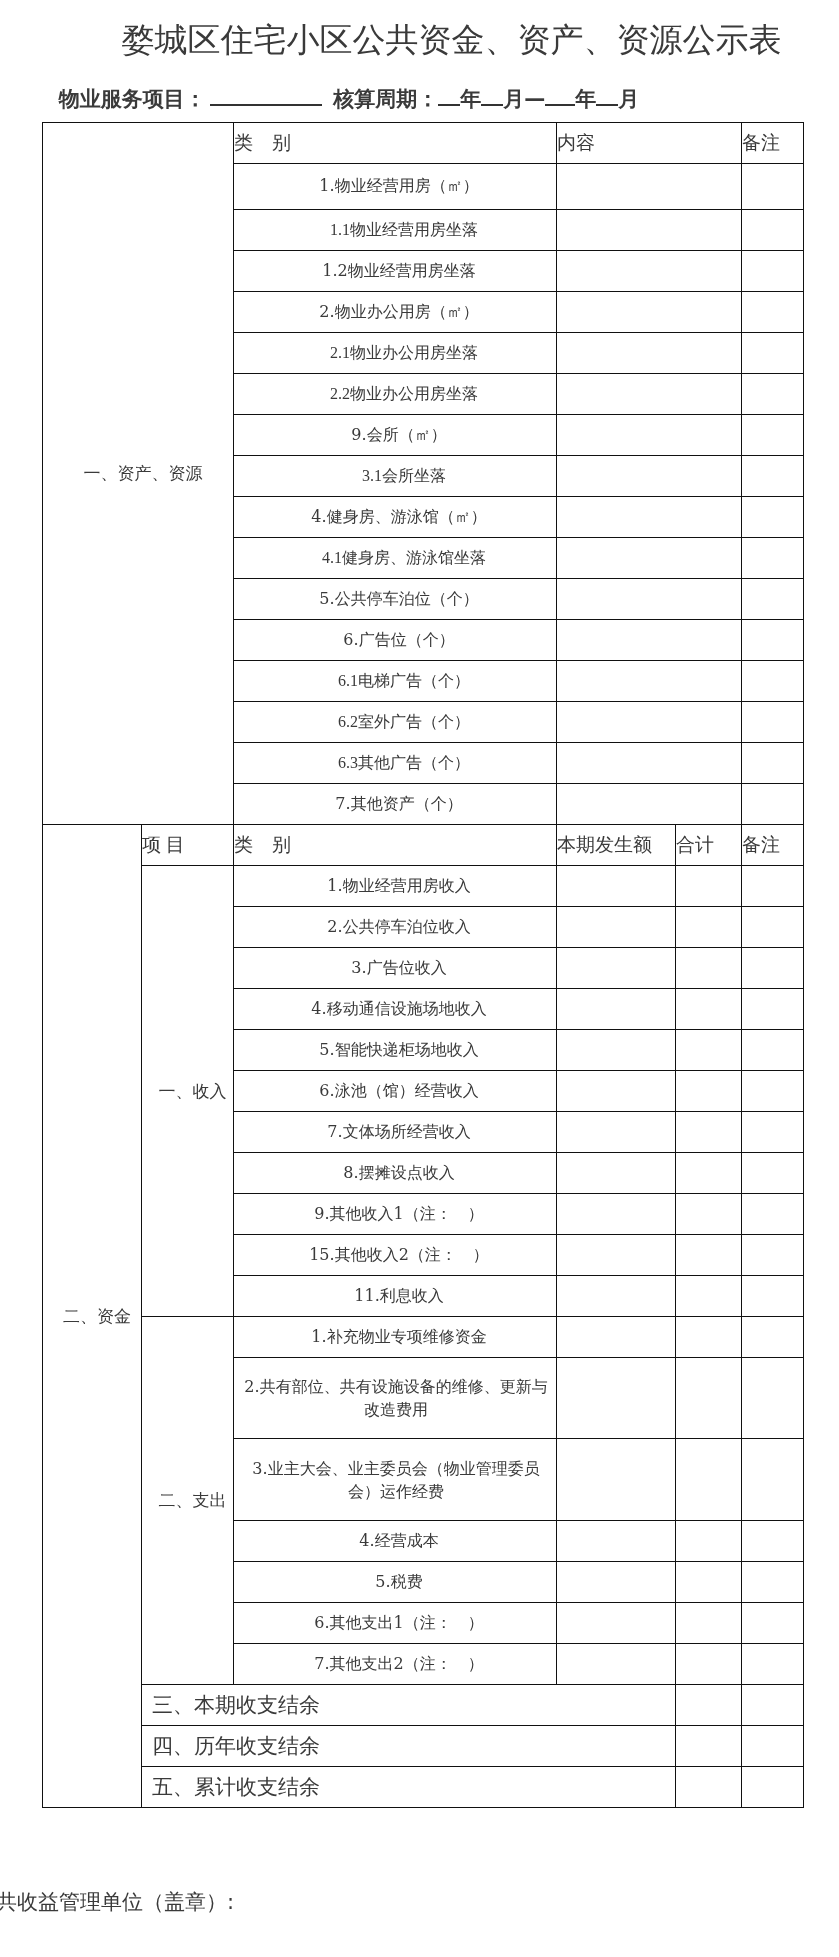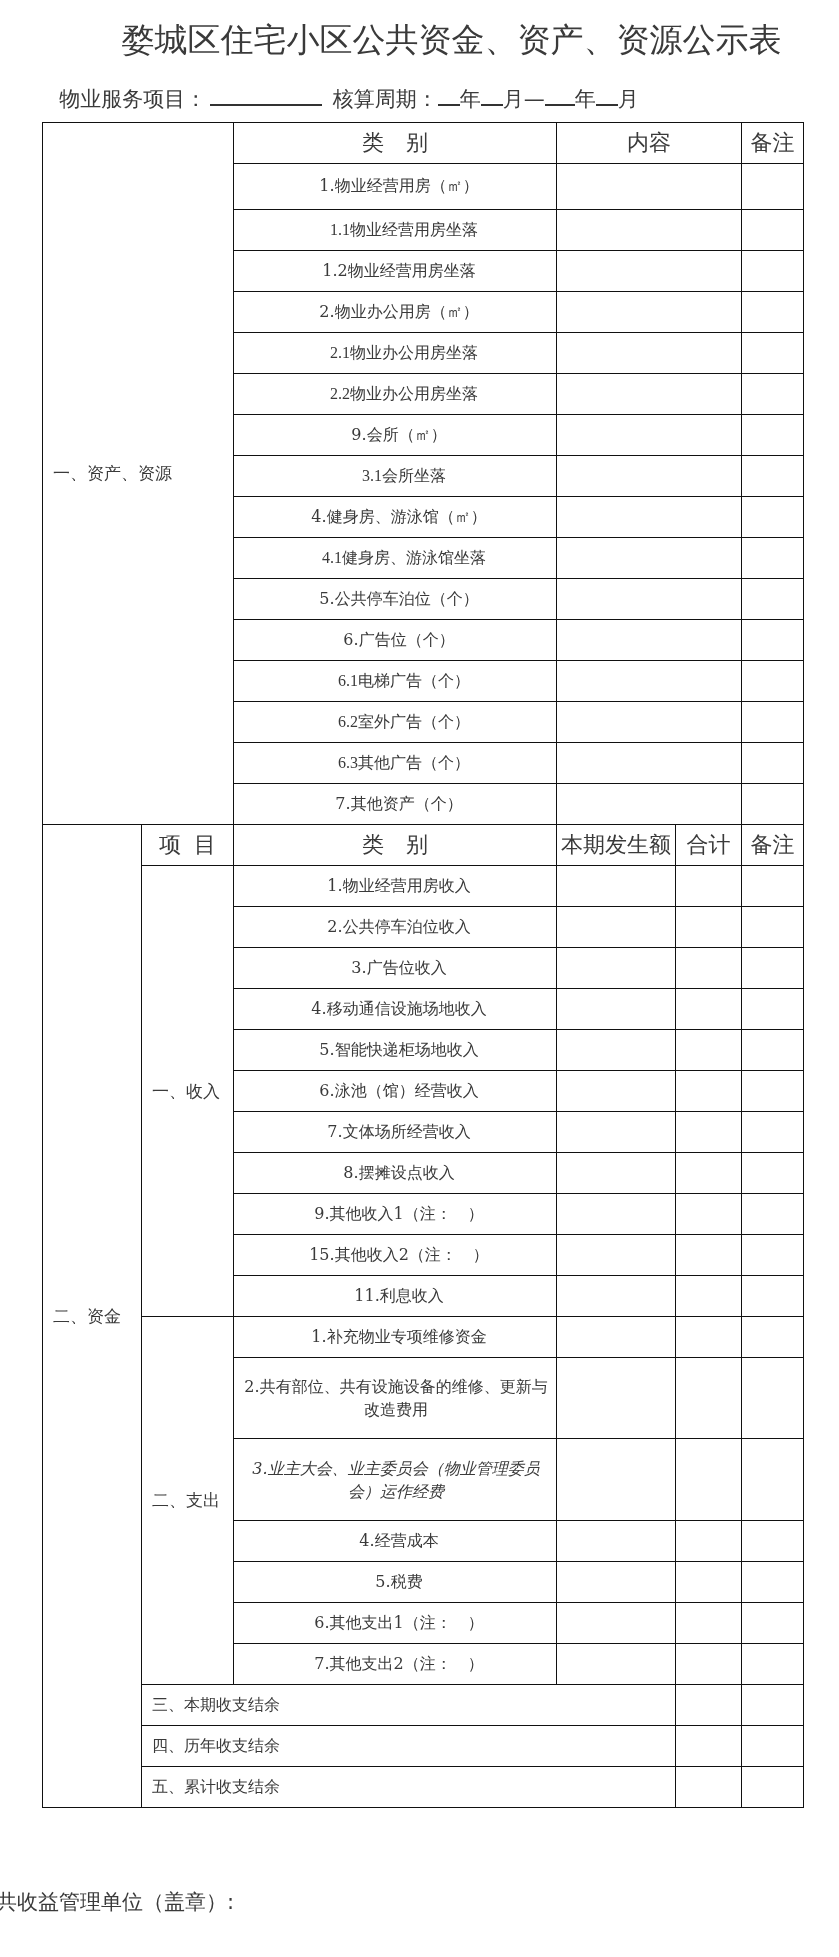--- a/index.html
+++ b/index.html
@@ -6,42 +6,42 @@
   body {
     width: 839px; height: 1957px; position: relative; overflow: hidden;
     font-family: "DejaVu Sans", "Liberation Sans", sans-serif; color: #333333;
   }
   .title {
     position: absolute; left: 0; top: 18px; width: 839px; text-align: center;
     font-size: 33px; color: #3a3a3a; letter-spacing: 0px; white-space: nowrap; padding-left: 32px;
   }
   .subtitle {
     position: absolute; left: 0; top: 84px; width: 698px; text-align: center;
-    font-size: 21px; color: #3a3a3a; white-space: nowrap;
+    font-size: 21px; color: #3a3a3a; white-space: nowrap; font-weight: bold;
   }
   .subtitle .blank { display: inline-block; border-bottom: 2px solid #333; vertical-align: baseline; height: 20px; }
   .subtitle .b-long { width: 112px; margin: 0 4px; }
   .subtitle .b-short { width: 22px; }
   .subtitle .b-mid { width: 30px; }
 
   table.form {
     position: absolute; left: 42px; top: 122px; width: 761px;
     border-collapse: collapse; table-layout: fixed;
     font-family: "DejaVu Serif", "Liberation Serif", serif; font-size: 16px; color: #3a3a3a;
   }
   table.form td {
     border: 1.6px solid #111111; padding: 0; vertical-align: middle;
     overflow: hidden; white-space: nowrap;
   }
   table.form td.cat { padding-left: 8px; text-align: center; }
   table.form td.cat.sub { padding-left: 18px; font-family: Liberation Serif, serif; }
-  table.form td.sec { padding-left: 10px; font-family: "DejaVu Sans", "Liberation Sans", sans-serif; font-size: 17px; }
-  table.form td.hdr { text-align: center; font-family: Liberation Mono, monospace; font-size: 22px; }
+  table.form td.sec { padding-left: 10px; font-family: "DejaVu Sans", "Liberation Sans", sans-serif; font-size: 17px; text-align: center; }
+  table.form td.hdr { text-align: left; font-family: Liberation Serif, serif; font-size: 19px; }
   table.form td.wrap { white-space: normal; line-height: 23px; }
-  table.form td.sum { padding-left: 10px; font-family: Liberation Mono, monospace; font-size: 16px; }
+  table.form td.sum { padding-left: 10px; font-family: Liberation Mono, monospace; font-size: 21px; }
   tr.r42 td { height: 40px; }
   tr.r47 td { height: 45px; }
 
   .footer {
     position: absolute; left: -4px; top: 1888px; font-size: 21px; color: #3a3a3a; white-space: nowrap;
   }
 </style>
 </head>
 <body>
 
@@ -234,21 +234,21 @@
         <td></td>
         <td></td>
     </tr>
     <tr>
       <td class="cat wrap" style="height:80px; padding-right:6px;">2.共有部位、共有设施设备的维修、更新与改造费用</td>
       <td></td>
         <td></td>
         <td></td>
     </tr>
     <tr>
-      <td class="cat wrap" style="height:81px; padding-right:6px;font-style:italic;">3.业主大会、业主委员会（物业管理委员会）运作经费</td>
+      <td class="cat wrap" style="height:81px; padding-right:6px;">3.业主大会、业主委员会（物业管理委员会）运作经费</td>
       <td></td>
         <td></td>
         <td></td>
     </tr>
     <tr class="r42">
       <td class="cat">4.经营成本</td>
       <td></td>
         <td></td>
         <td></td>
     </tr>

